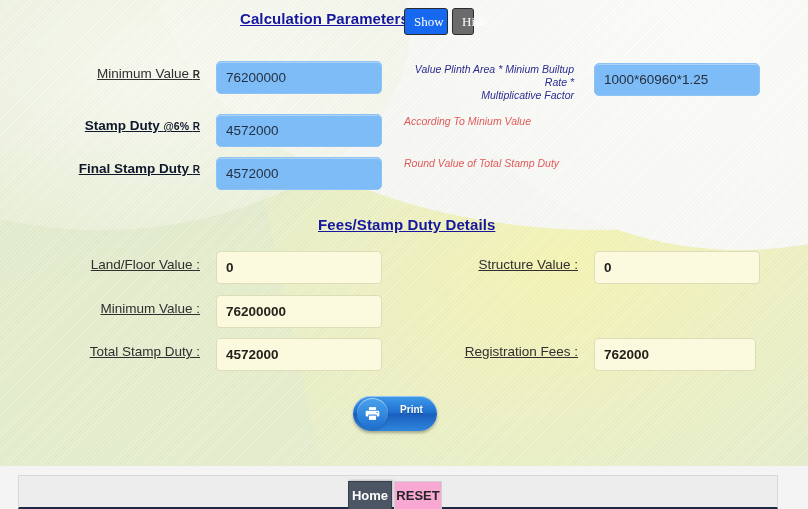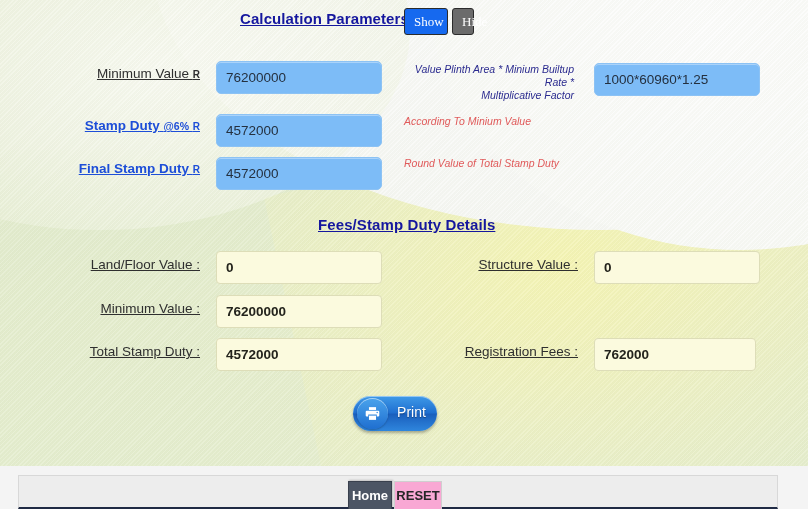--- a/index.html
+++ b/index.html
@@ -99,21 +99,21 @@
 
   
   .fld-label {
     position: absolute;
     font-size: 13.5px;
     color: #2f2f2f;
     text-align: right;
     white-space: nowrap;
     text-decoration: underline;
   }
-  .fld-label.bold { font-weight: bold; color: #1d4ed8; }
+  .fld-label.bold { font-weight: bold; color: #0f172a; }
   .lbl-sup { font-size: 10px; font-weight: bold; }
   .lbl-pct { font-size: 10.5px; font-weight: bold; }
 
   
   .inp-blue {
     position: absolute;
     height: 33px;
     background: #7dbcf7;
     border: 1px solid #8cc2f4;
     border-radius: 5px;
@@ -169,22 +169,22 @@
     border-radius: 50%;
     background: linear-gradient(180deg, #4aa3ec 0%, #1f6fd0 100%);
     box-shadow: inset 0 1px 0 rgba(255,255,255,.5), 0 1px 2px rgba(0,0,0,.25);
     display: flex; align-items: center; justify-content: center;
     pointer-events: none;
   }
   #print-label {
     position: absolute;
     left: 389px; top: 404px;
     width: 45px;
-    font-size: 14px;
-    font-weight: normal;
+    font-size: 10px;
+    font-weight: bold;
     color: #ffffff;
     text-align: center;
     text-shadow: 0 1px 1px rgba(0,0,0,.35);
     pointer-events: none;
   }
 
   
   #bottom-area {
     position: absolute;
     left: 0; top: 466px;

